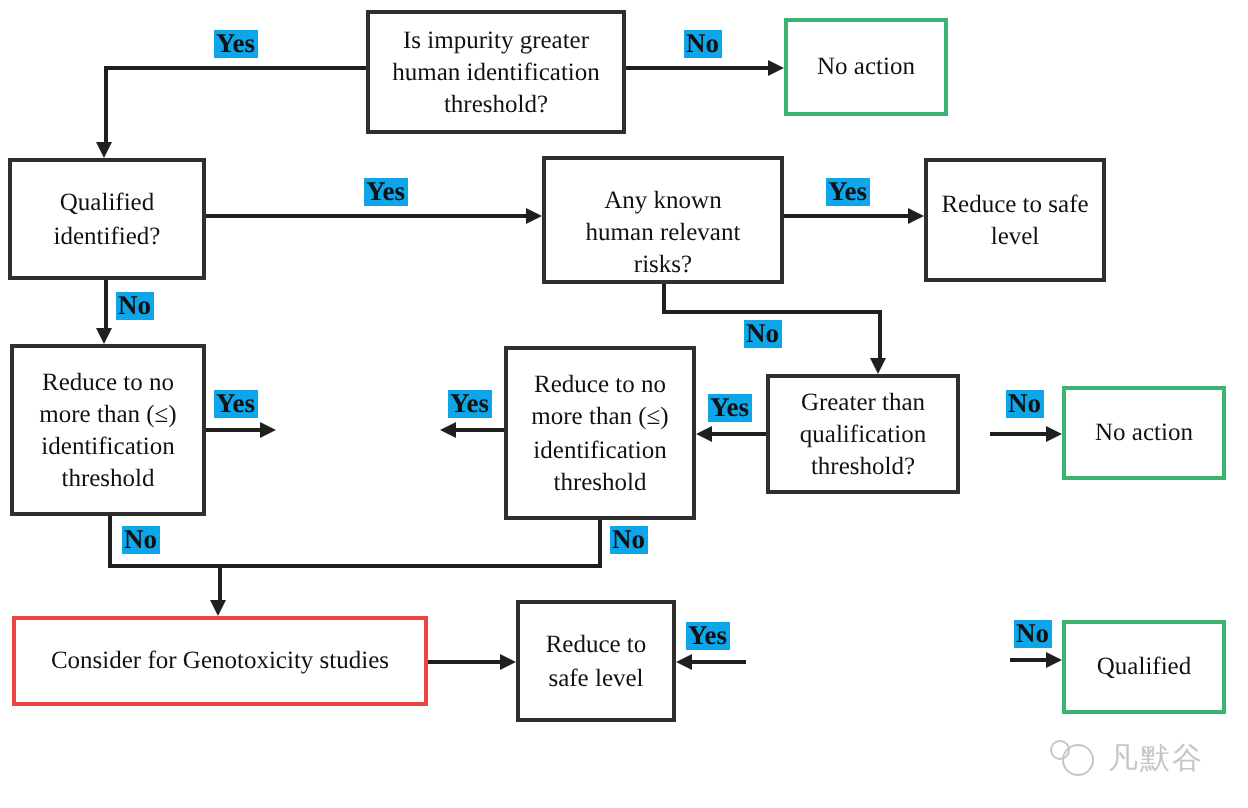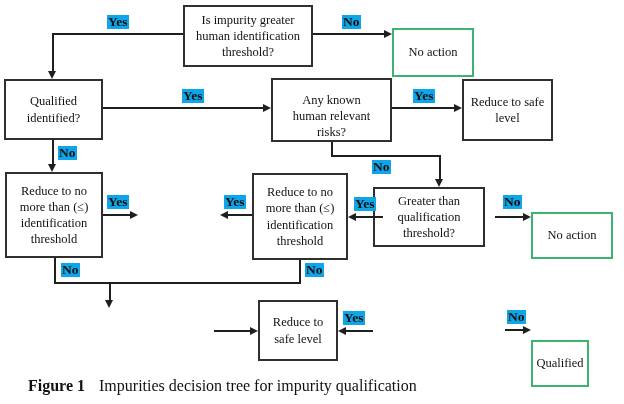--- a/index.html
+++ b/index.html
@@ -7,21 +7,21 @@
     position:relative;width:624px;height:404px;background:#ffffff;
     font-family:"Liberation Serif","DejaVu Serif",serif;color:var(--text,#111);
     overflow:hidden;
   }
   .box{
     position:absolute;box-sizing:border-box;background:#fff;
     border:2px solid var(--box_border,#2f2f2f);
     display:flex;align-items:center;justify-content:center;text-align:center;
     font-size:12.5px;line-height:1.3;padding:2px 5px;
   }
-  .box.green{border-color:var(--green_accent,#3cb371);margin-top:19px;}
+  .box.green{border-color:var(--green_accent,#3cb371);}
   .box.red{border-color:var(--red_accent,#ee4444);}
   .lbl{
     position:absolute;font-weight:bold;font-size:13.5px;line-height:1;
     background:#0ea5e9;padding:0 1px;
   }
   .l{position:absolute;background:var(--line,#1f1f1f);display:block;}
   .l.h{height:2px;}
   .l.v{width:2px;}
   .a{position:absolute;width:0;height:0;display:block;}
   .ad{border-left:4.5px solid transparent;border-right:4.5px solid transparent;border-top:8px solid var(--line,#1f1f1f);}
@@ -57,31 +57,34 @@
   <div class="box" style="left:462px;top:79px;width:91px;height:62px;">
     <span>Reduce to safe level</span>
   </div>
 
   <div class="box" style="left:5px;top:172px;width:98px;height:86px;">
     <span>Reduce to no more than (≤) identification threshold</span>
   </div>
   <div class="box" style="left:252px;top:173px;width:96px;height:87px;">
     <span>Reduce to no more than (≤) identification threshold</span>
   </div>
-  <div class="box" style="left:373px;top:187px;width:112px;height:60px;">
+  <div class="box" style="left:383px;top:187px;width:97px;height:60px;">
     <span>Greater than qualification threshold?</span>
   </div>
   <div class="box green" style="left:531px;top:193px;width:82px;height:47px;">
     <span>No action</span>
   </div>
 
+  <div class="box red" style="left:6px;top:308px;width:208px;height:45px;">
+    <span>Consider for Genotoxicity studies</span>
+  </div>
   <div class="box" style="left:258px;top:300px;width:80px;height:61px;">
     <span>Reduce to safe level</span>
   </div>
-  <div class="box green" style="left:531px;top:321px;width:58px;height:47px;">
+  <div class="box green" style="left:531px;top:310px;width:82px;height:47px;">
     <span>Qualified</span>
   </div>
 
   <i class="l h" style="left:52px;top:33px;width:131px;"></i>
   <i class="l v" style="left:52px;top:33px;height:38px;"></i>
   <i class="a ad" style="left:48px;top:71px;"></i>
   <span class="lbl" style="left:107px;top:15px;">Yes</span>
 
   <i class="l h" style="left:313px;top:33px;width:71px;"></i>
   <i class="a ar" style="left:384px;top:30px;"></i>
@@ -133,18 +136,22 @@
   <i class="a ar" style="left:250px;top:327px;"></i>
 
   <i class="l h" style="left:344px;top:330px;width:29px;"></i>
   <i class="a al" style="left:338px;top:327px;"></i>
   <span class="lbl" style="left:343px;top:311px;">Yes</span>
 
   <i class="l h" style="left:505px;top:329px;width:18px;"></i>
   <i class="a ar" style="left:523px;top:326px;"></i>
   <span class="lbl" style="left:507px;top:310px;">No</span>
 
-  <div class="caption">
-    <b>Figure 1</b><span>Impurities decision tree for impurity qualification</span>
+
+  <div class="watermark">
+    <span class="wm-logo">
+      <i class="wm-c1"></i>
+        <i class="wm-c2"></i>
+    </span>
+    <span class="wm-text">凡默谷</span>
   </div>
-
 
 </div>
 
 </body></html>

